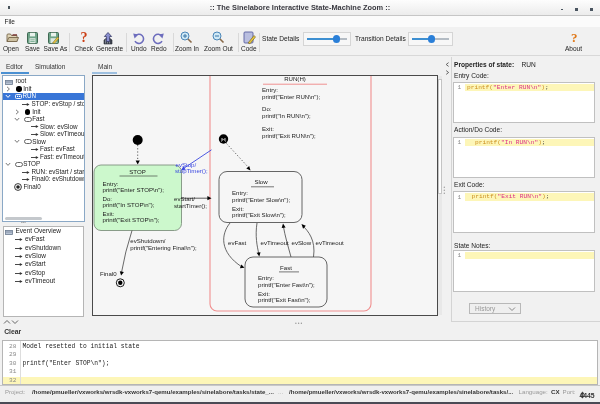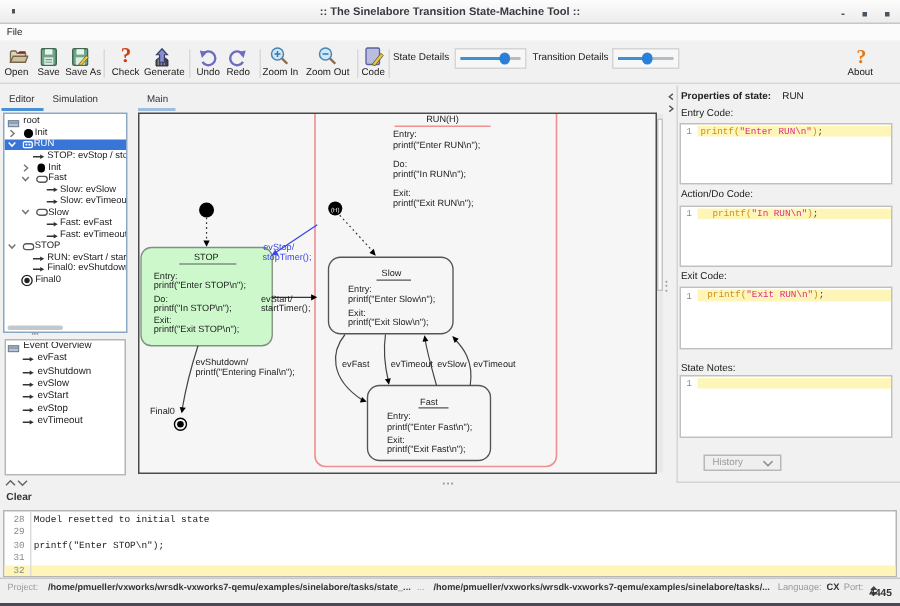--- a/index.html
+++ b/index.html
@@ -10,21 +10,21 @@
 .dot{width:5.5px;height:5.5px;border-radius:50%;background:#000;}
 .codebox{width:142.5px;background:#fff;border:1px solid #c0c0c0;}
 .lnum{position:absolute;font-size:6.2px;color:#8a8a8a;line-height:1;font-family:"Liberation Mono",monospace;}
 .code{position:absolute;font-size:6.2px;line-height:1;font-family:"Liberation Mono",monospace;white-space:pre;}
 .k{color:#cc8f1f;}.s{color:#dc2e86;}.d{color:#444;}
 </style></head>
 <body>
 <div id="app">
 
 <div class="abs" style="left:0;top:0;width:600px;height:15.5px;background:linear-gradient(#fdfdfd,#ececec);border-bottom:1px solid #c6c6c6;"></div>
-<div class="lbl" style="left:0;top:4.3px;width:600px;text-align:center;font-size:7.4px;font-weight:bold;color:#38383f;">:: The Sinelabore Transition State-Machine Tool ::</div>
+<div class="lbl" style="left:0;top:4.3px;width:600px;text-align:center;font-size:7.4px;font-weight:bold;color:#38383f;">:: The Sinelabore Interactive State-Machine Zoom ::</div>
 <div class="abs" style="left:7.5px;top:5.5px;width:2.5px;height:3.5px;background:#4a545c;"></div>
 <div class="abs" style="left:561px;top:8.5px;width:2px;height:1.8px;background:#4a5560;"></div>
 <div class="abs" style="left:575px;top:7.8px;width:3px;height:3px;background:#4a5560;"></div>
 <div class="abs" style="left:589.5px;top:7.8px;width:3px;height:3px;background:#4a5560;"></div>
 
 <div class="abs" style="left:0;top:15.5px;width:600px;height:11.5px;background:#fbfbfb;"></div>
 <div class="lbl" style="left:4.5px;top:18.6px;font-size:6.5px;color:#222;">File</div>
 
 <div class="abs" style="left:0;top:27px;width:600px;height:29px;background:#f1f1f1;border-bottom:1px solid #d8d8d8;"></div>
 <div id="toolbar">

